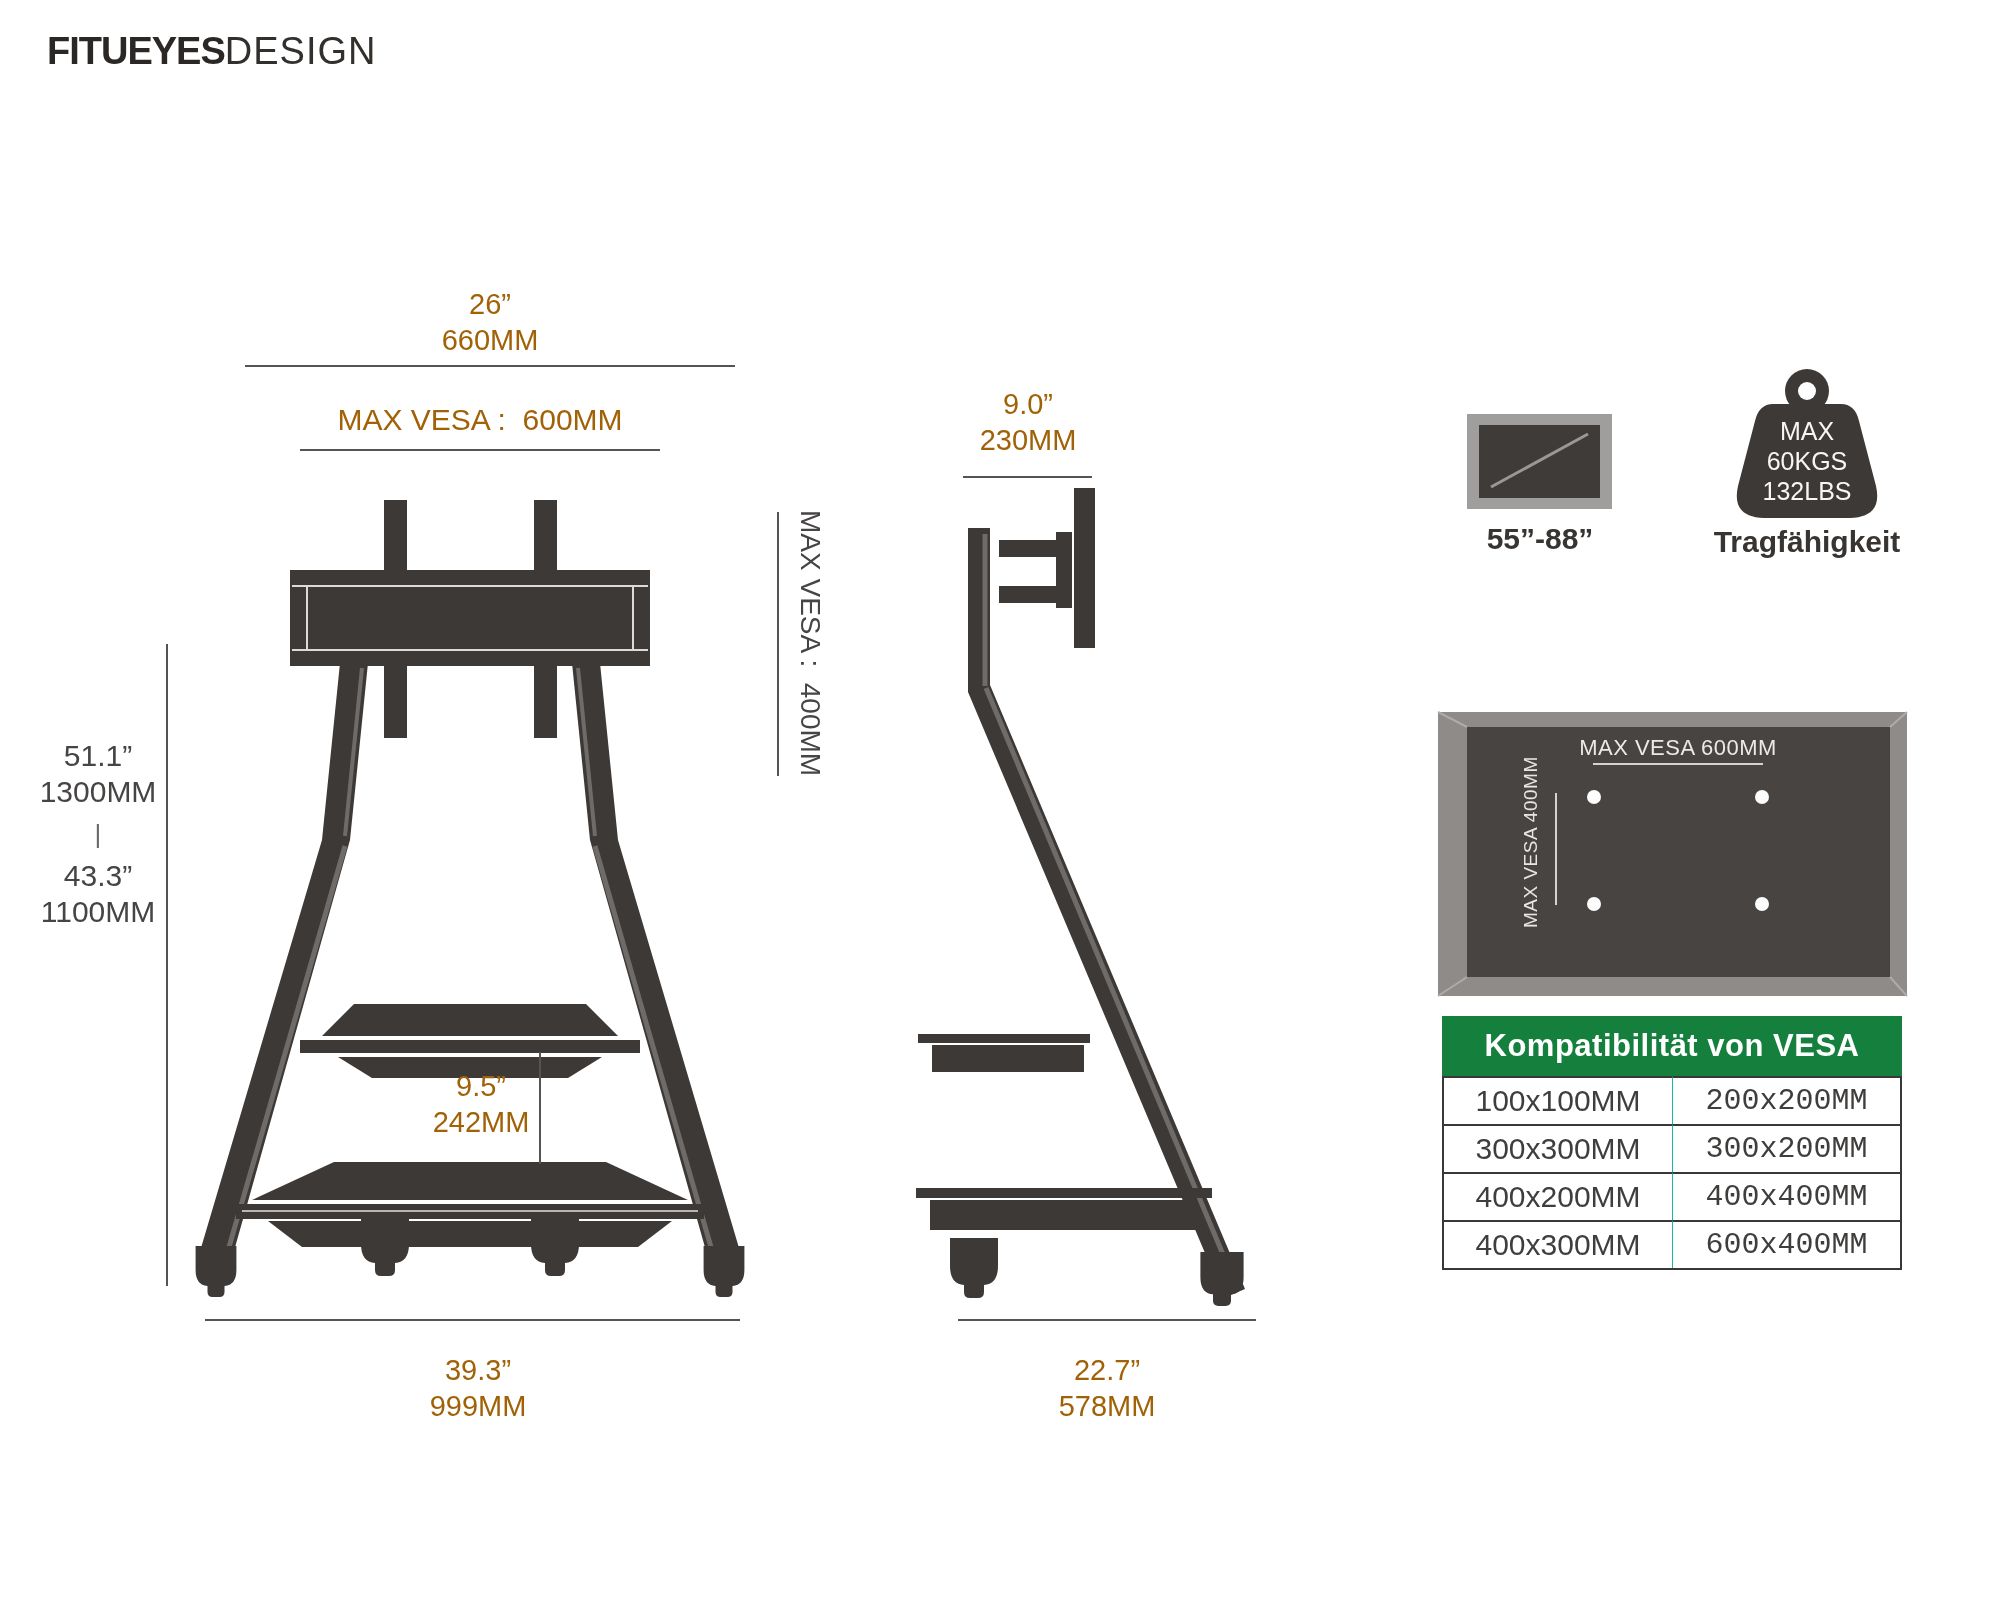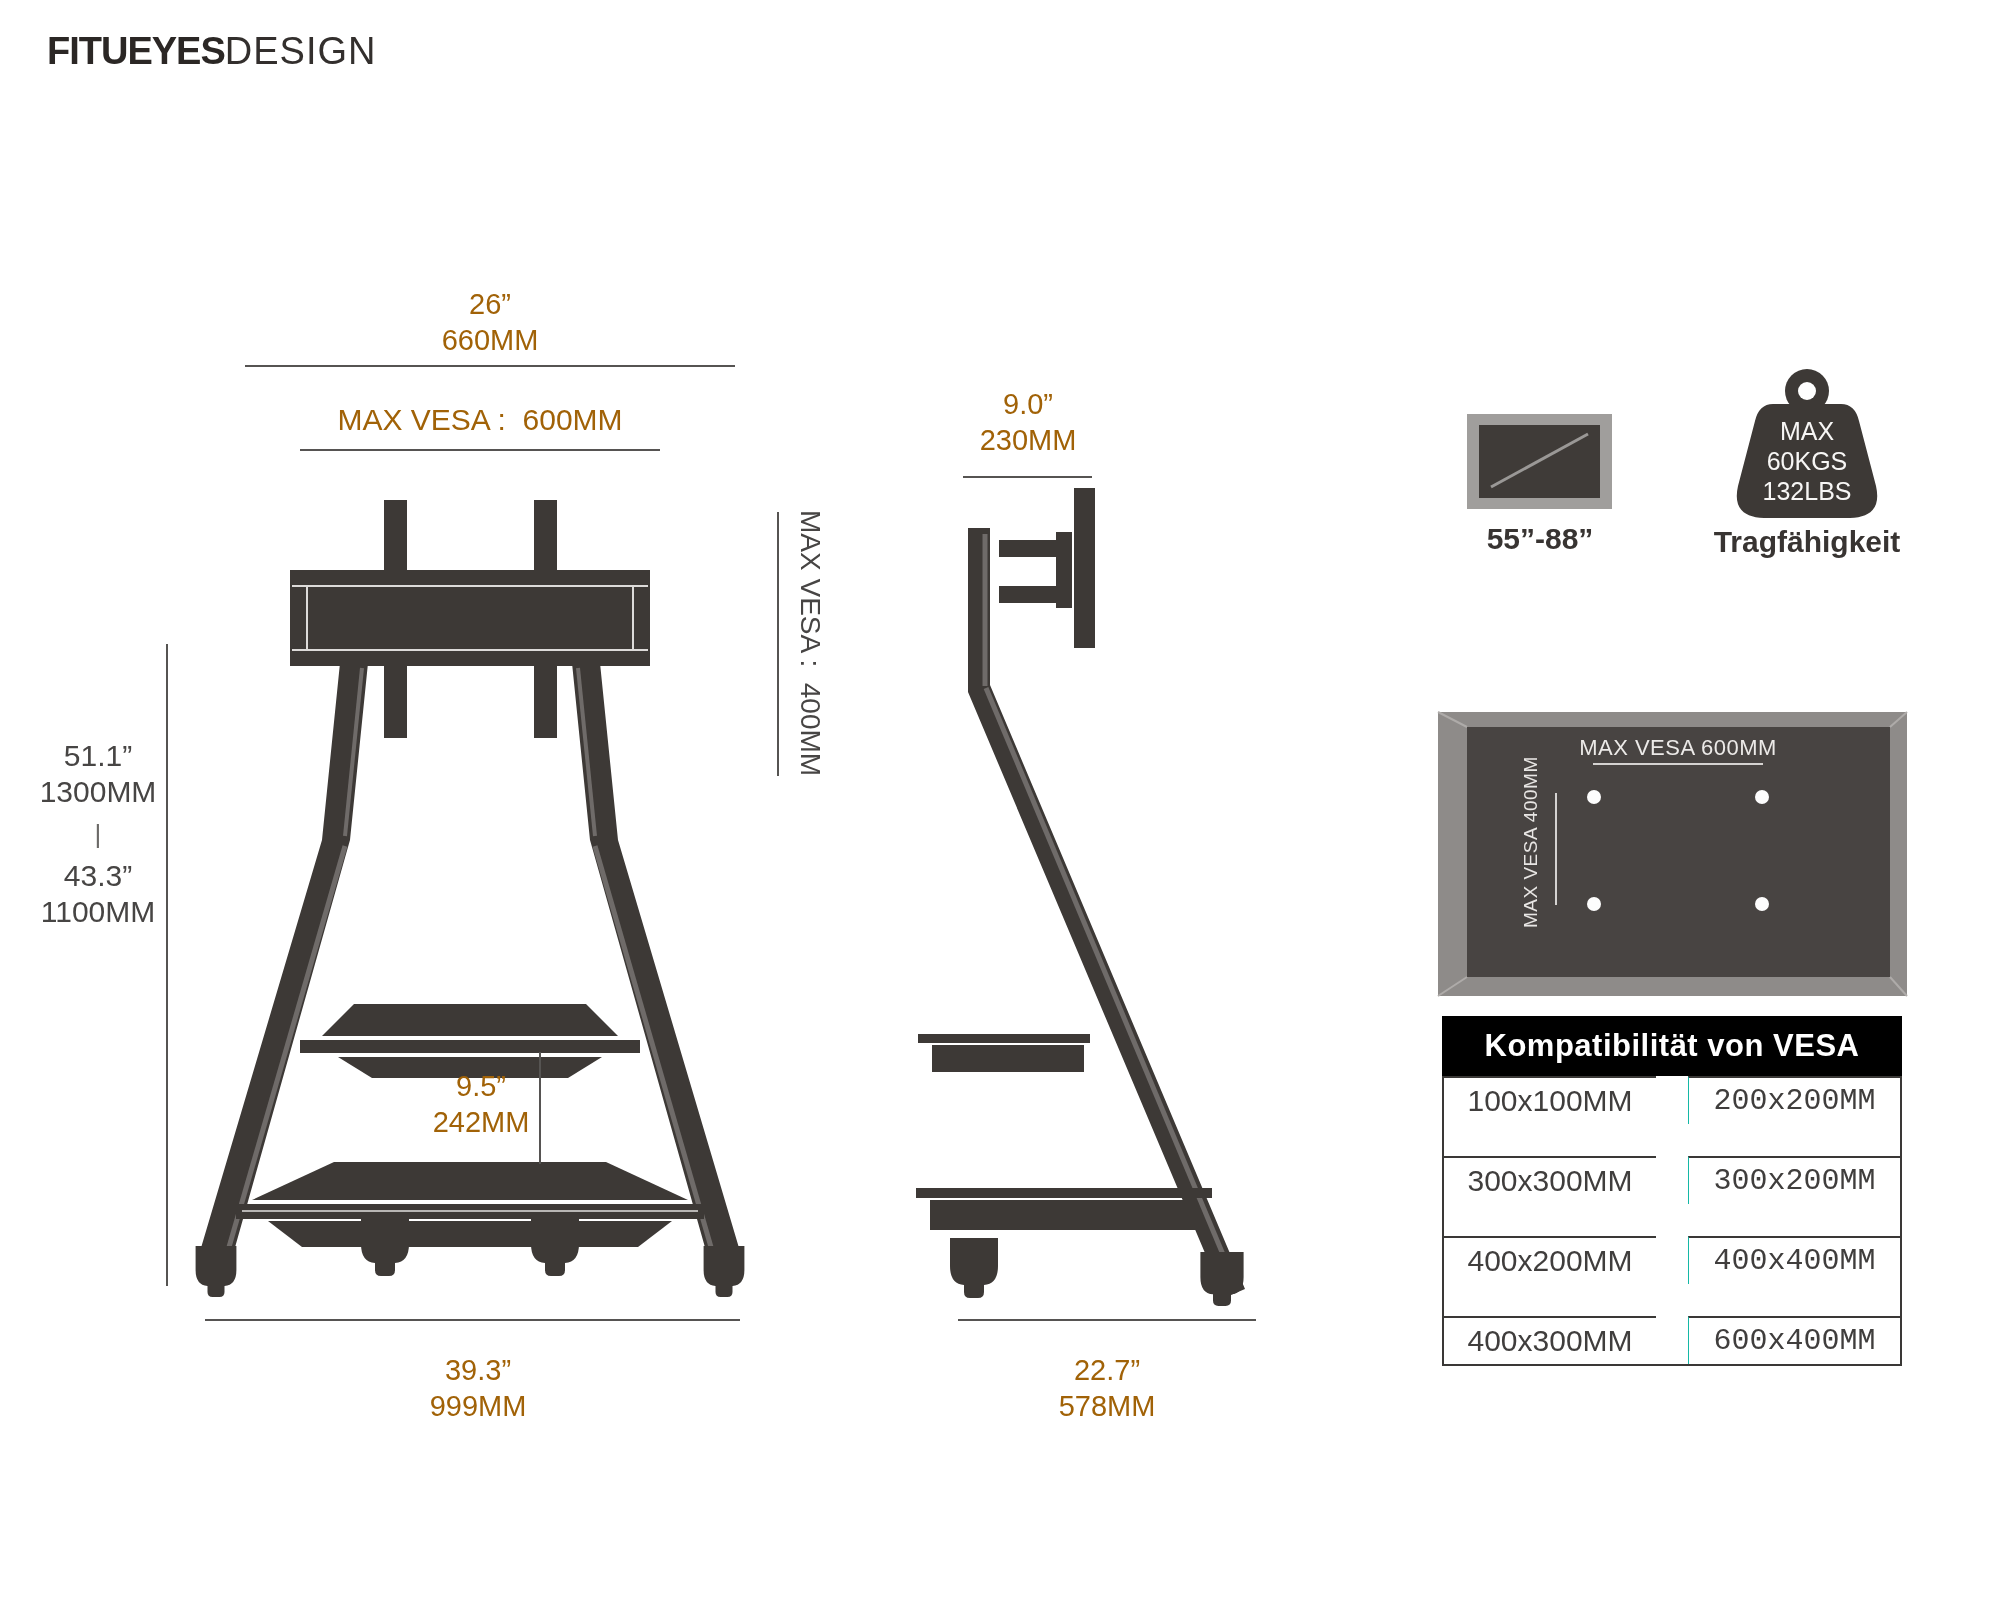--- a/index.html
+++ b/index.html
@@ -19,23 +19,23 @@
        font-size:30px;line-height:36px;color:#474544;}
   .height-block .sep{display:block;color:#6b6967;font-size:26px;line-height:48px;}
   .badge-label{position:absolute;font-weight:bold;font-size:30px;color:#383432;transform:translateX(-50%);white-space:nowrap;}
   .kettle-text{position:absolute;left:1807px;top:416px;transform:translateX(-50%);
        font-size:25px;line-height:30px;color:#f7f6f5;text-align:center;white-space:pre;}
   .heading{position:absolute;left:1652px;top:636px;transform:translateX(-50%);
        font-weight:bold;font-size:40px;color:#383432;white-space:nowrap;}
   .panel-toplabel{position:absolute;left:1678px;top:735px;transform:translateX(-50%);
        font-size:22px;color:#eceae8;letter-spacing:.5px;white-space:nowrap;}
   .vtable{position:absolute;left:1442px;top:1016px;width:460px;}
-  .vtable .hd{background:#000000;color:#ffffff;font-weight:bold;font-size:31px;
+  .vtable .hd{background:#15803d;color:#ffffff;font-weight:bold;font-size:31px;
        height:60px;display:flex;align-items:center;justify-content:center;letter-spacing:.5px;}
-  .vtable .grid{display:grid;grid-template-columns:1fr 1fr;border-left:2px solid #3a3836;border-right:2px solid #3a3836;border-bottom:2px solid #3a3836;gap:32px;}
+  .vtable .grid{display:grid;grid-template-columns:1fr 1fr;border-left:2px solid #3a3836;border-right:2px solid #3a3836;border-bottom:2px solid #3a3836;}
   .vtable .cell{height:46px;display:flex;align-items:center;justify-content:center;
        font-size:30px;color:#403e3d;border-top:2px solid #3a3836;}
   .vtable .cell.rgt{border-left:1px solid #14b8a6;font-family:Liberation Mono, monospace;}
 </style>
 </head>
 <body>
 
 <div class="canvas">
 
   <svg class="layer" width="2000" height="1600" viewBox="0 0 2000 1600">

